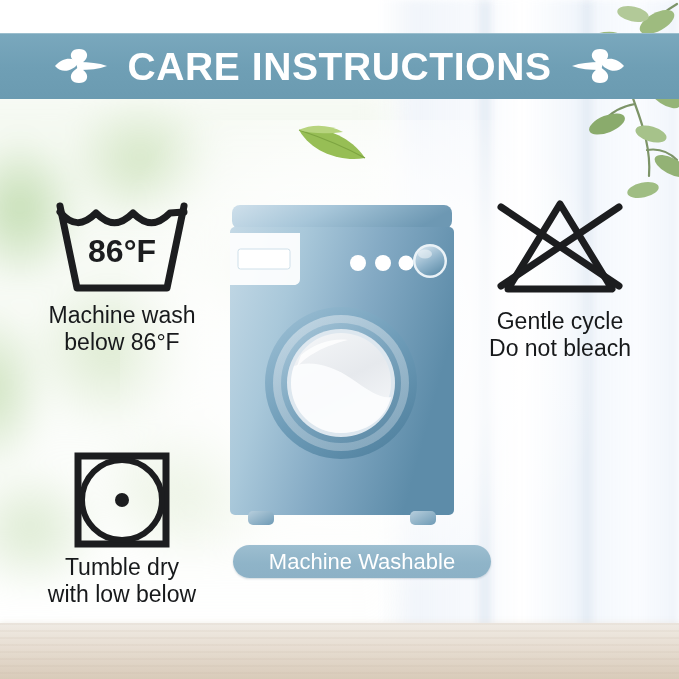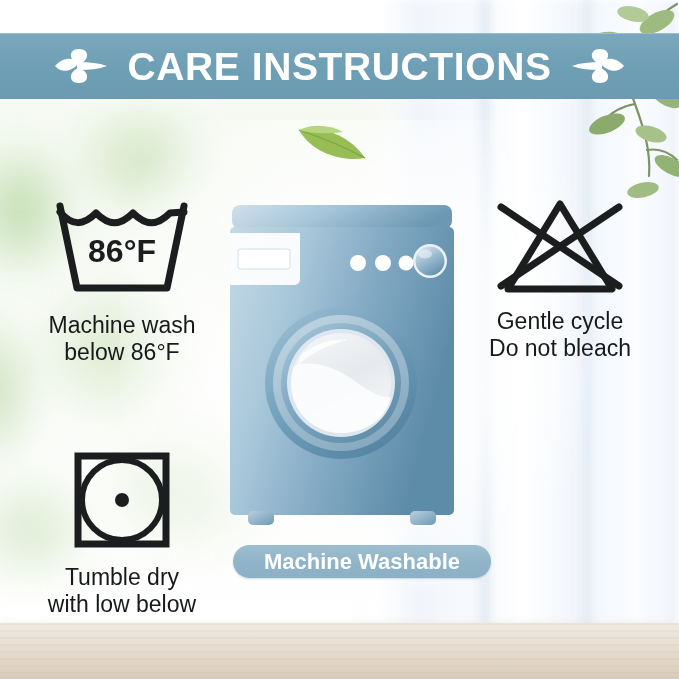--- a/index.html
+++ b/index.html
@@ -146,21 +146,21 @@
 
   
   .cell {
     position: absolute;
     display: flex;
     flex-direction: column;
     align-items: center;
   }
   .cell-sym { height: 104px; display: flex; align-items: center; justify-content: center; }
   .cell-label {
-    margin-top: 12px;
+    margin-top: 2px;
     color: #17191b;
     font-size: 23px;
     line-height: 1.18;
     text-align: center;
     white-space: pre-line;
   }
 
   .cell-wash   { left: 8px;   top: 196px; width: 228px; }
   .cell-bleach { left: 446px; top: 196px; width: 228px; }
   .cell-dry    { left: 8px;   top: 448px; width: 228px; }
@@ -184,21 +184,20 @@
     display: flex;
     align-items: center;
     justify-content: center;
     box-shadow: 0 1px 2px rgba(90,120,140,0.28);
   }
   .pill-text {
     color: #ffffff;
     font-size: 22px;
     line-height: 1;
     white-space: nowrap;
-    font-weight: bold;
   }
 </style>
 </head>
 <body>
 
 <div id="poster">
 
   <div class="bg-layer">
     <div class="bg-window"></div>
     <div class="bg-window-bar bar-a"></div>

